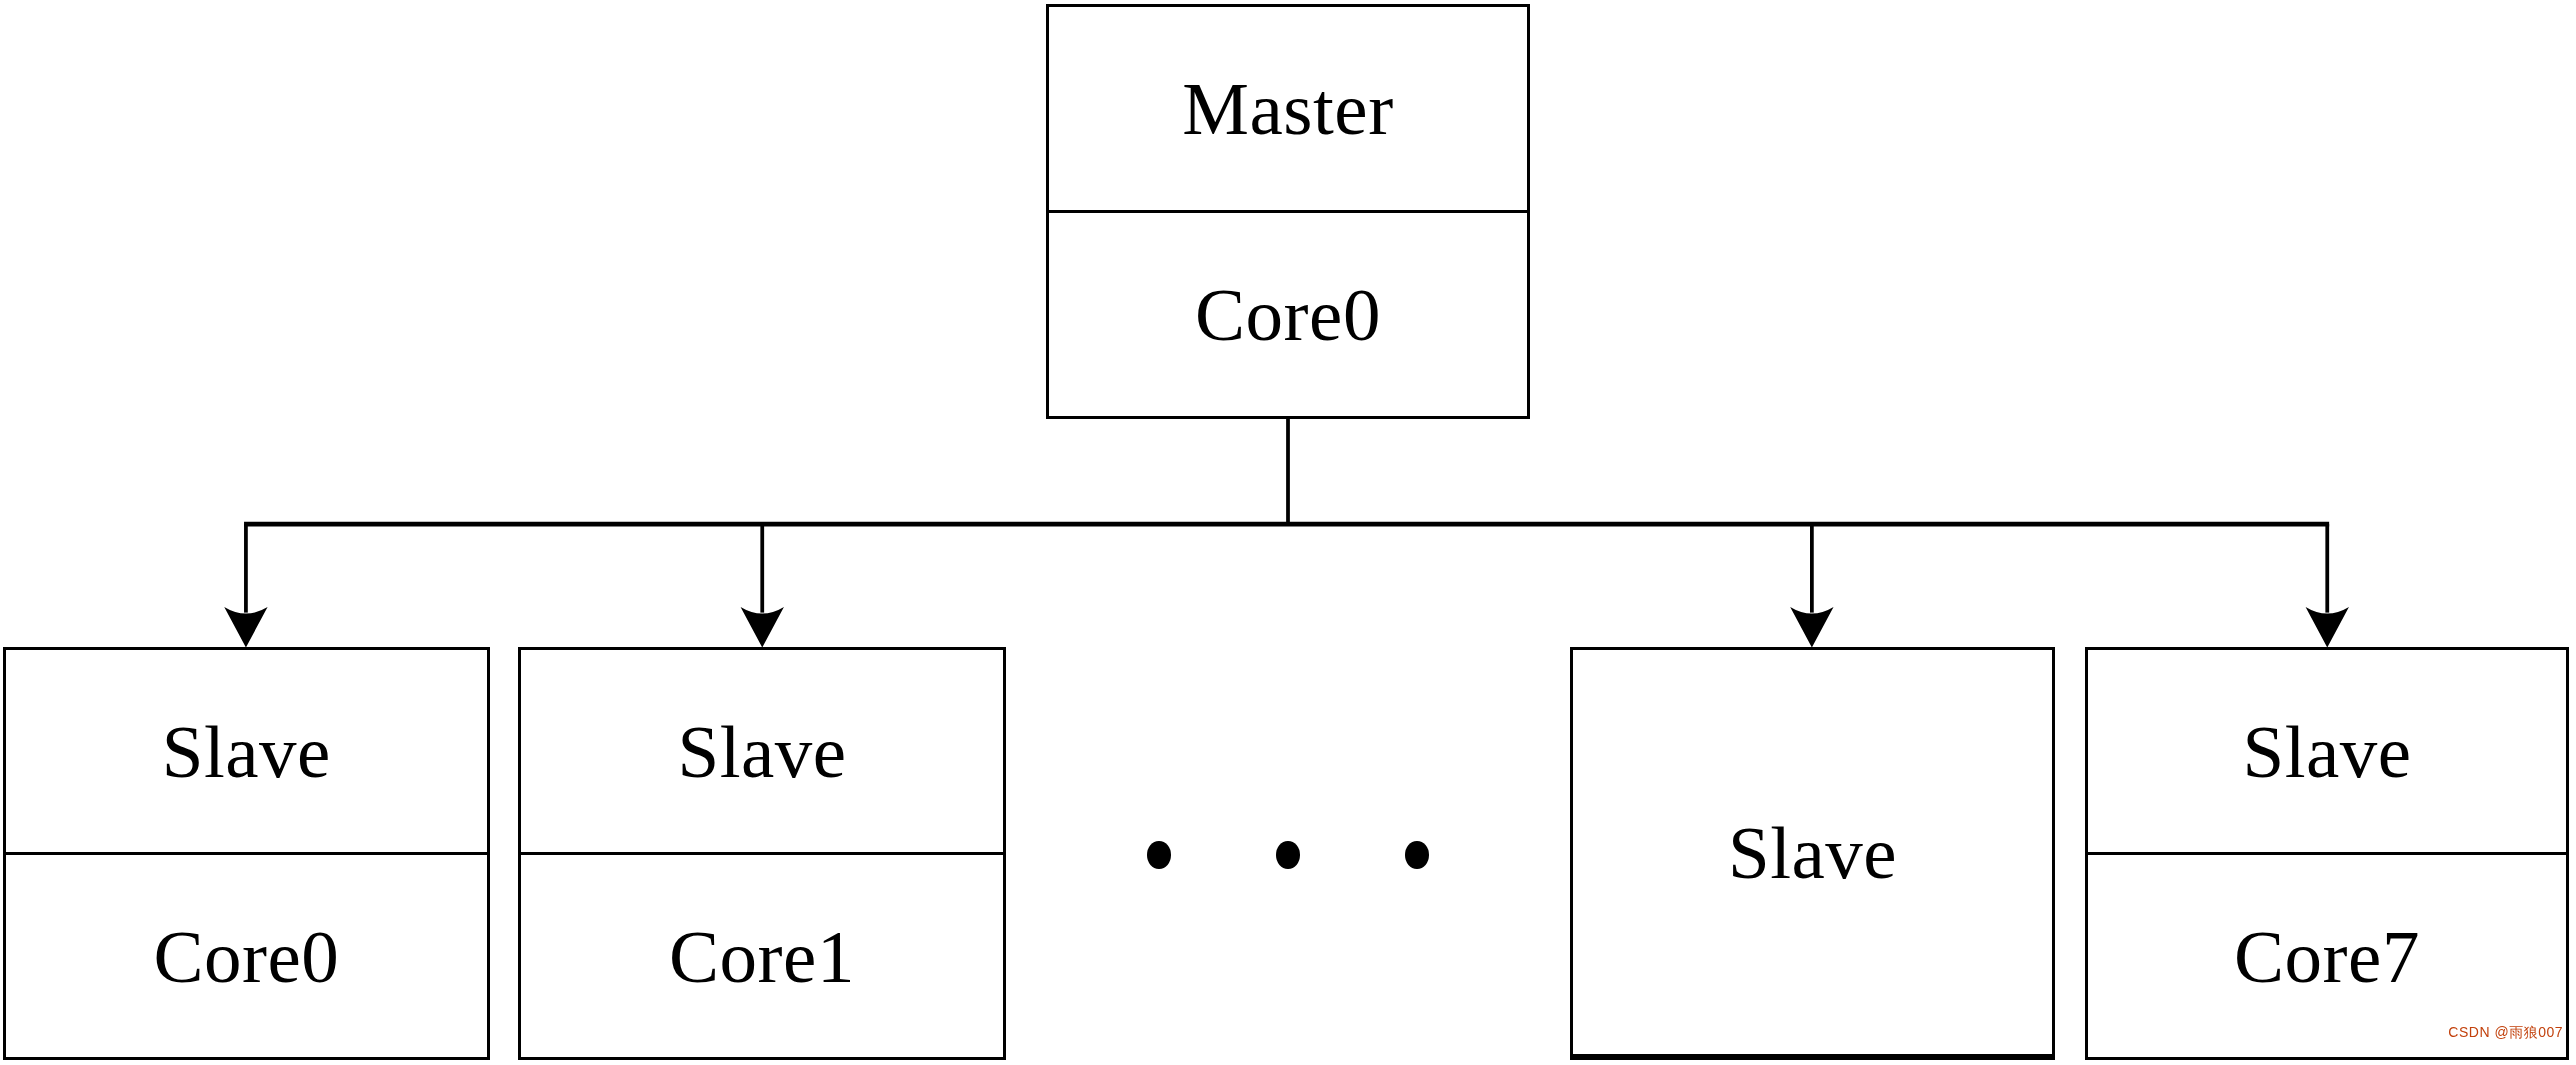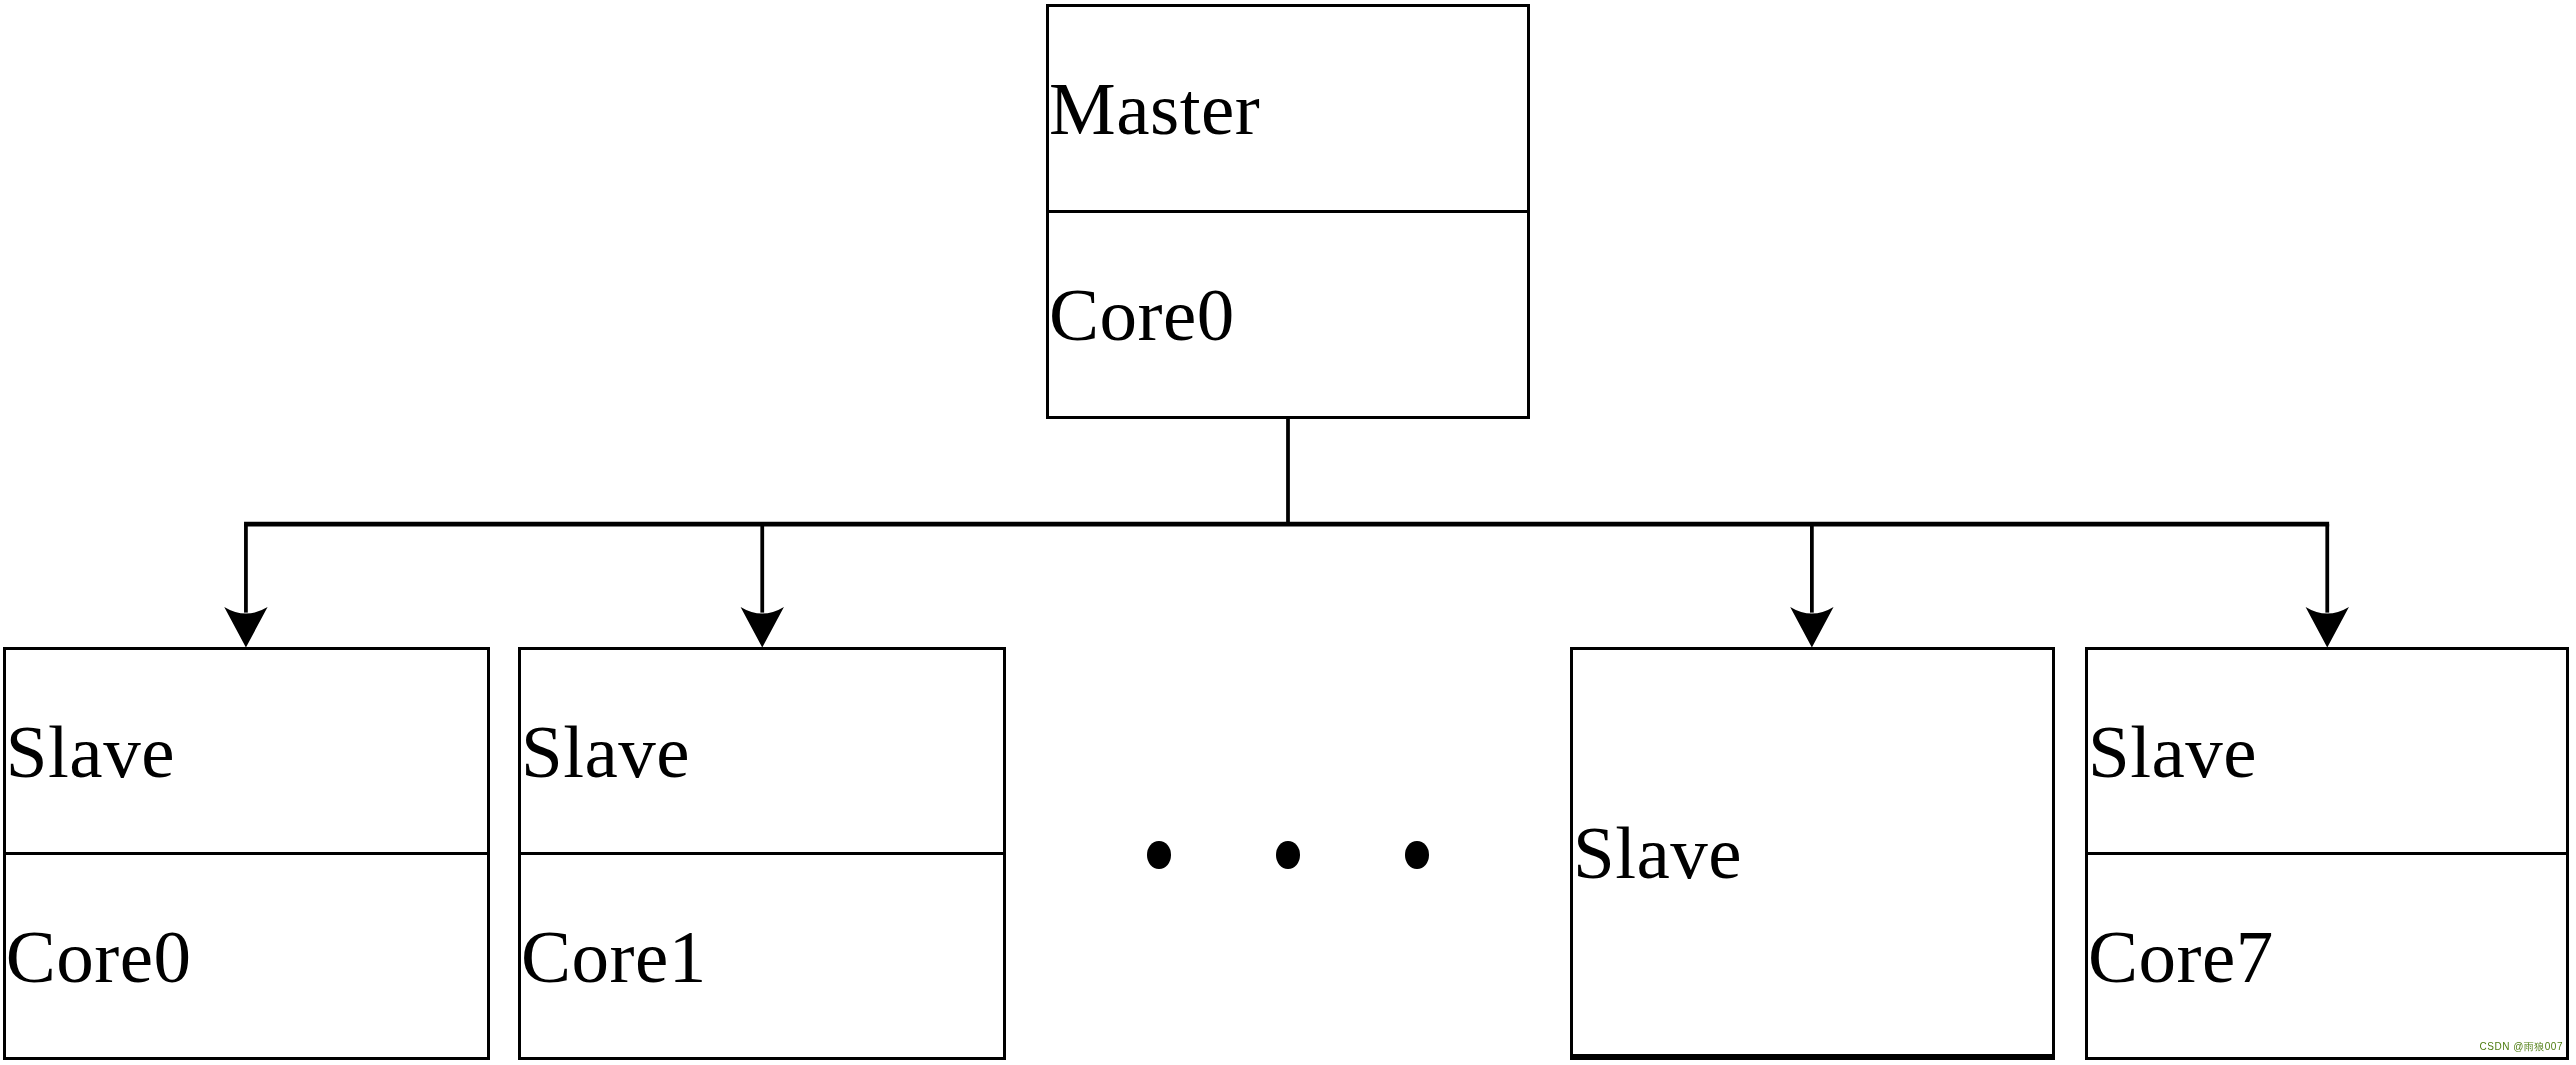--- a/index.html
+++ b/index.html
@@ -29,21 +29,21 @@
     box-sizing: border-box;
     border: 3.8px solid #000000;
     background: #ffffff;
     display: flex;
     flex-direction: column;
   }
   .node .cell {
     flex: 1 1 50%;
     display: flex;
     align-items: center;
-    justify-content: flex-start;
+    justify-content: center;
     font-size: 75px;
     line-height: 1;
     letter-spacing: 0.5px;
   }
   .node .cell.top {
     border-bottom: 3.8px solid #000000;
   }
   .master-node {
     left: 1046px;
     top: 3.8px;
@@ -67,24 +67,24 @@
   }
   .dot {
     width: 23.6px;
     height: 28px;
     border-radius: 50%;
     background: #000000;
   }
   .watermark {
     position: absolute;
     right: 13px;
-    bottom: 12px;
+    bottom: 24px;
     font-family: "Liberation Sans", "DejaVu Sans", sans-serif;
-    font-size: 10px;
-    color: #4d7c0f;
+    font-size: 14px;
+    color: #c2410c;
     letter-spacing: 0.5px;
     white-space: nowrap;
   }
 </style>
 </head>
 <body>
 
 <div class="stage">
 
   <svg class="connectors" viewBox="0 0 2734 1131" xmlns="http://www.w3.org/2000/svg">

